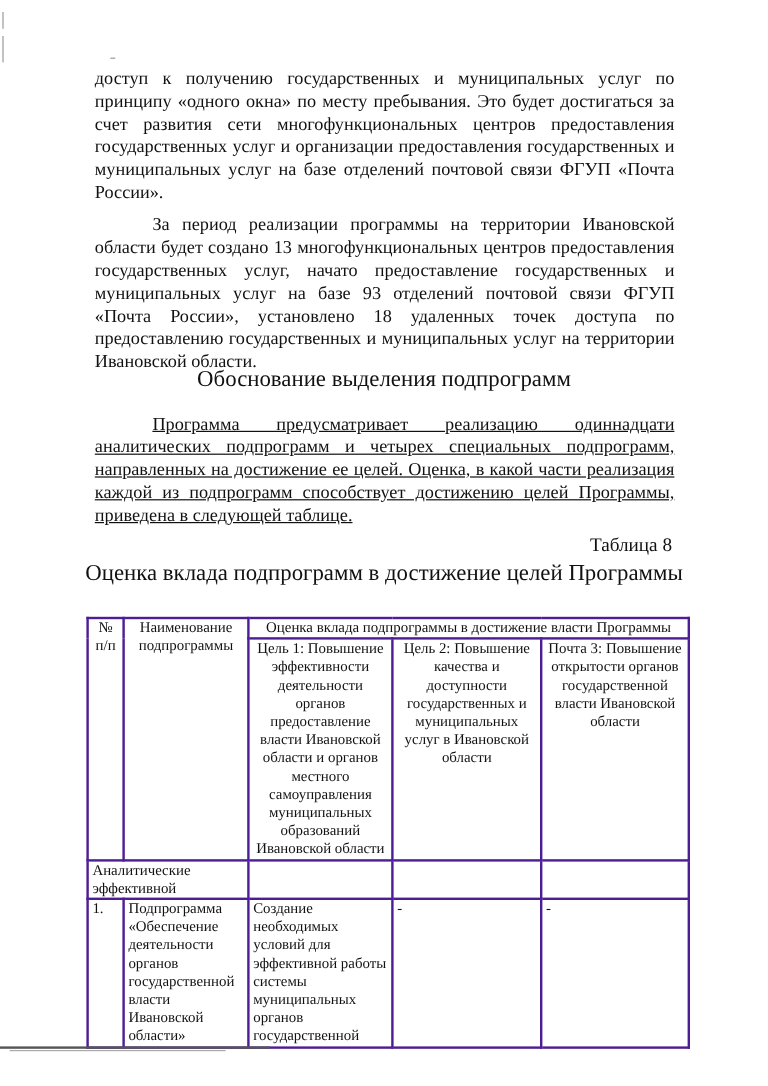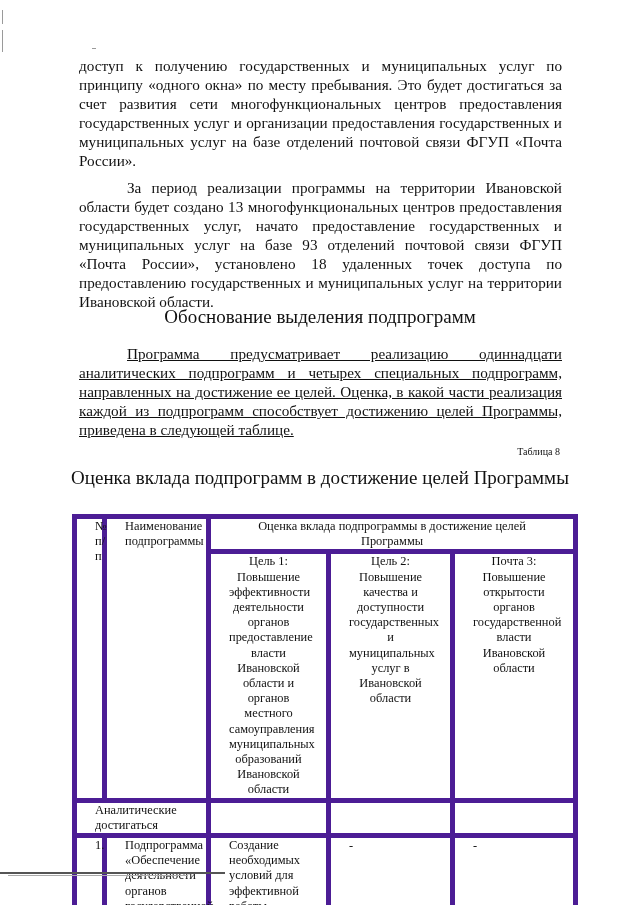--- a/index.html
+++ b/index.html
@@ -3,24 +3,24 @@
 <meta charset="utf-8">
 <style>
   html, body { margin: 0; padding: 0; background: #ffffff; }
   body { width: 640px; height: 905px; position: relative; overflow: hidden;
          font-family: "Liberation Serif", "DejaVu Serif", serif; color: #111; }
   .scan-mark { position: absolute; background: #9a9a9a; }
   .p { position: absolute; left: 79px; width: 483px; font-size: 15.2px; line-height: 19px;
        text-align: justify; margin: 0; }
   .p.indent { text-indent: 48px; }
   .center { position: absolute; left: 60px; width: 520px; text-align: center; font-size: 19px; margin: 0; }
-  .right { position: absolute; right: 80px; font-size: 10px; margin: 0; }
+  .right { position: absolute; right: 80px; font-size: 16px; margin: 0; }
   table.t { position: absolute; left: 72px; top: 514px; width: 501px; border-collapse: collapse;
             font-size: 12.4px; line-height: 15.2px; table-layout: fixed; }
-  table.t td { border: 5px solid #4c1d95; vertical-align: top; padding: 0 18px; }
+  table.t td { border: 2px solid #4c1d95; vertical-align: top; padding: 0 3px; }
   .c { text-align: center; }
   .footer-line { position: absolute; left: 0; top: 872px; width: 225px; height: 2px; background: #555; }
   .footer-line2 { position: absolute; left: 8px; top: 875px; width: 180px; height: 1px; background: #aaa; }
 </style>
 </head>
 <body>
 
 <div class="scan-mark" style="left:2px;top:10px;width:1px;height:14px;"></div>
 <div class="scan-mark" style="left:2px;top:30px;width:1px;height:22px;"></div>
 <div class="scan-mark" style="left:92px;top:48px;width:4px;height:1px;"></div>
@@ -41,29 +41,29 @@
     <col style="width:30px">
     <col style="width:104px">
     <col style="width:120px">
     <col style="width:124px">
     <col style="width:123px">
   </colgroup>
   <tbody>
       <tr>
     <td rowspan="2" class="c">№ п/п</td>
     <td rowspan="2" class="c">Наименование подпрограммы</td>
-    <td colspan="3" class="c">Оценка вклада подпрограммы в достижение целей Программы</td>
+    <td colspan="3" class="c">Оценка вклада подпрограммы в достижение власти Программы</td>
   </tr>
   <tr>
     <td class="c">Цель 1: Повышение эффективности деятельности органов предоставление власти Ивановской области и органов местного самоуправления муниципальных образований Ивановской области</td>
     <td class="c">Цель 2: Повышение качества и доступности государственных и муниципальных услуг в Ивановской области</td>
     <td class="c">Почта 3: Повышение открытости органов государственной власти Ивановской области</td>
   </tr>
   <tr>
-    <td colspan="2">Аналитические достигаться</td>
+    <td colspan="2">Аналитические эффективной</td>
     <td></td>
     <td></td>
     <td></td>
   </tr>
   <tr style="height:104px;">
     <td>1.</td>
     <td>Подпрограмма «Обеспечение деятельности органов государственной власти Ивановской области»</td>
     <td>Создание необходимых условий для эффективной работы системы муниципальных органов государственной</td>
     <td>-</td>
     <td>-</td>

